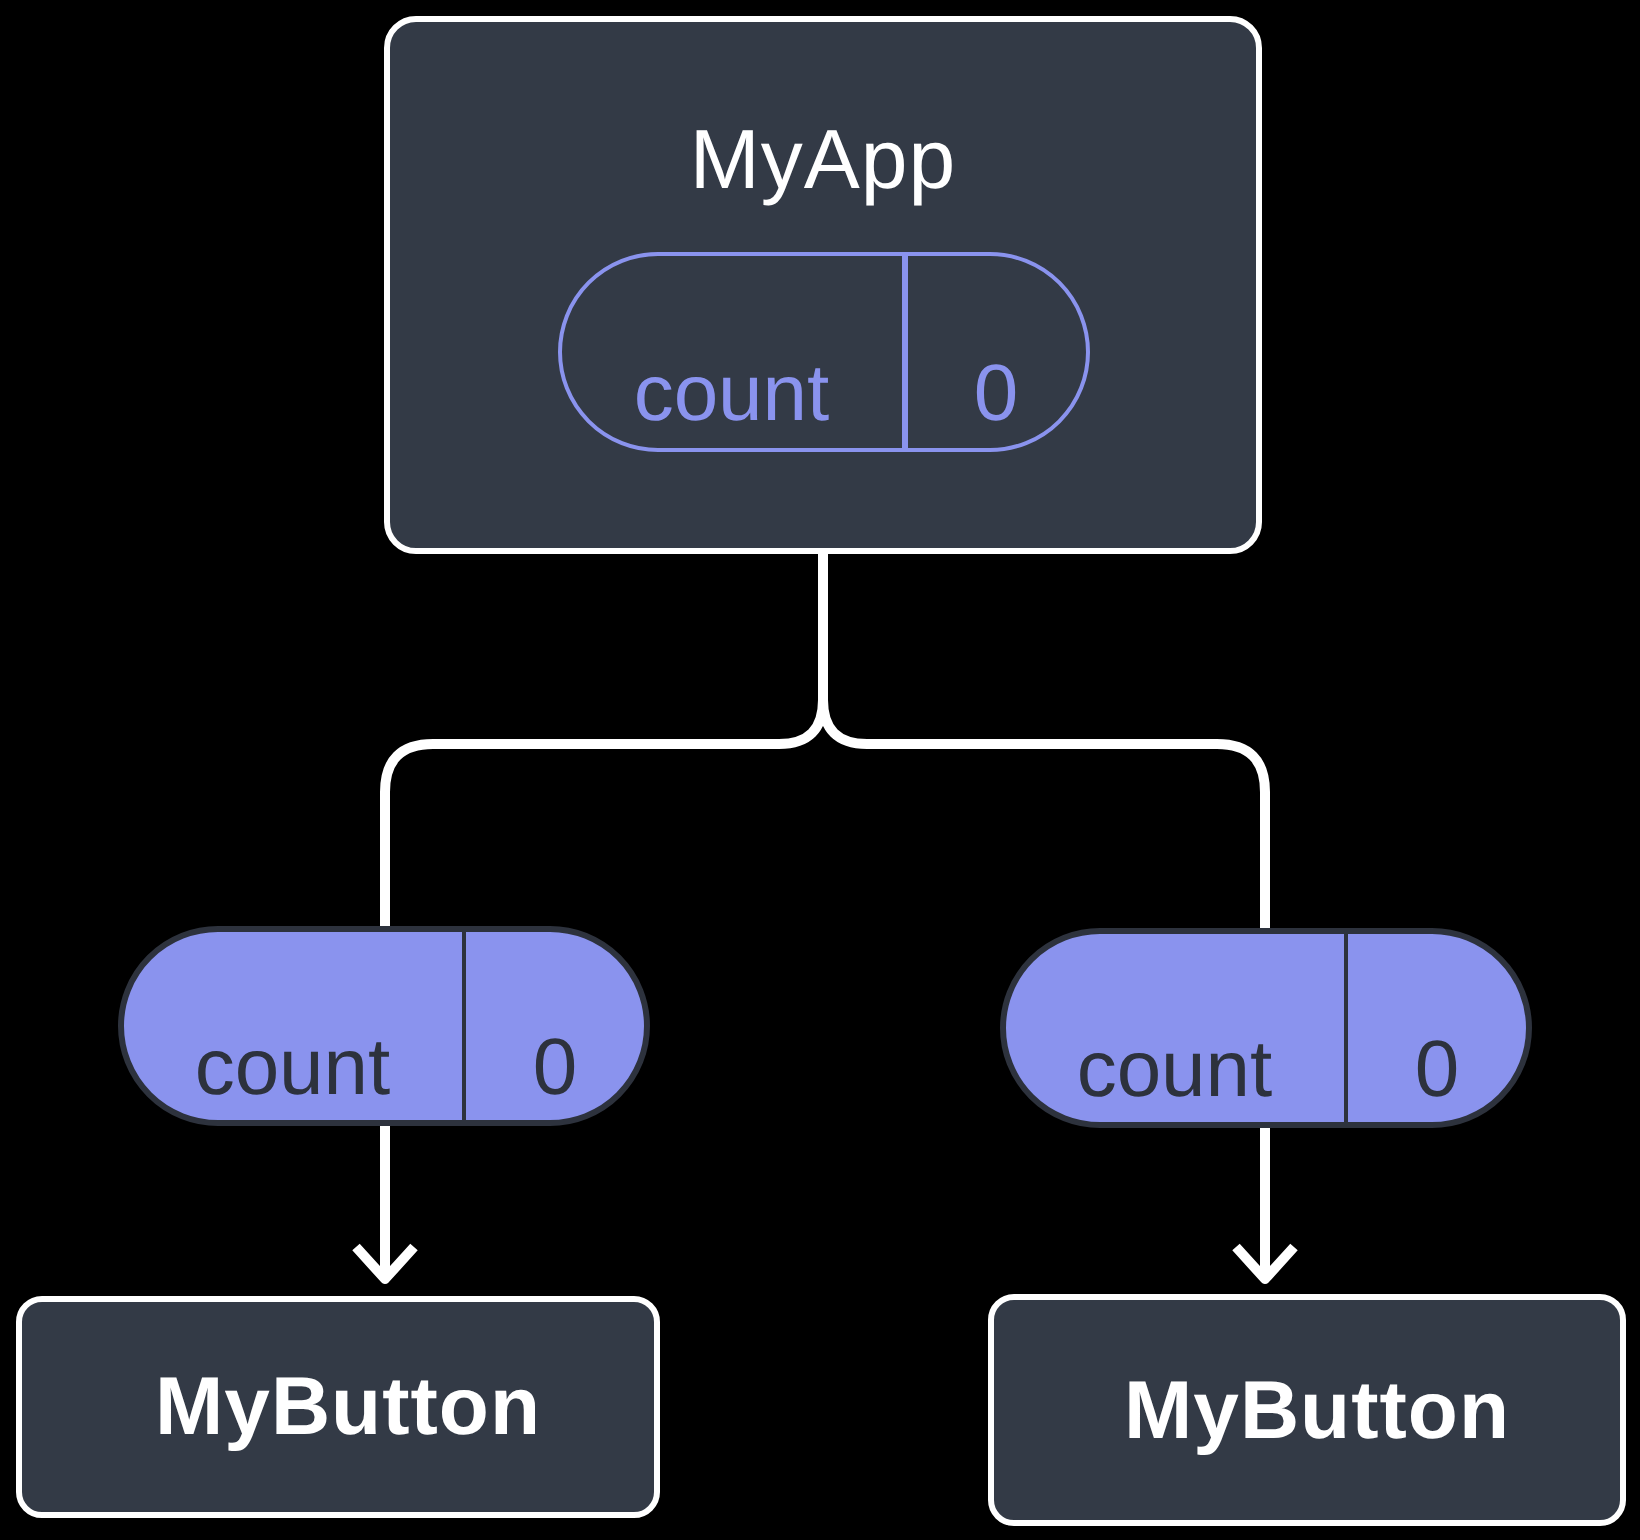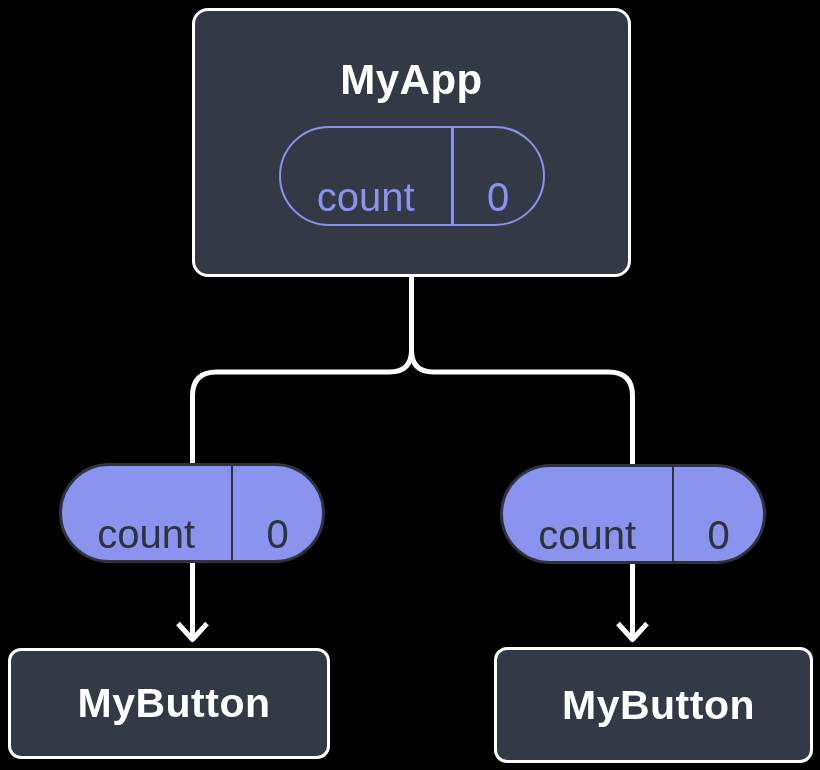--- a/index.html
+++ b/index.html
@@ -39,21 +39,21 @@
     left: 192px; top: 8px;
     width: 439px; height: 269px;
     border-radius: 16px;
     display: flex;
     flex-direction: column;
     align-items: center;
   }
   .node-root .node-title {
     margin-top: 46px;
     font-size: 42px;
-    font-weight: 700;
+    font-weight: 400;
     line-height: 46px;
     color: var(--node_text);
     letter-spacing: 0.5px;
   }
   .node-button {
     border-radius: 13px;
     display: flex;
     align-items: center;
     justify-content: center;
   }

